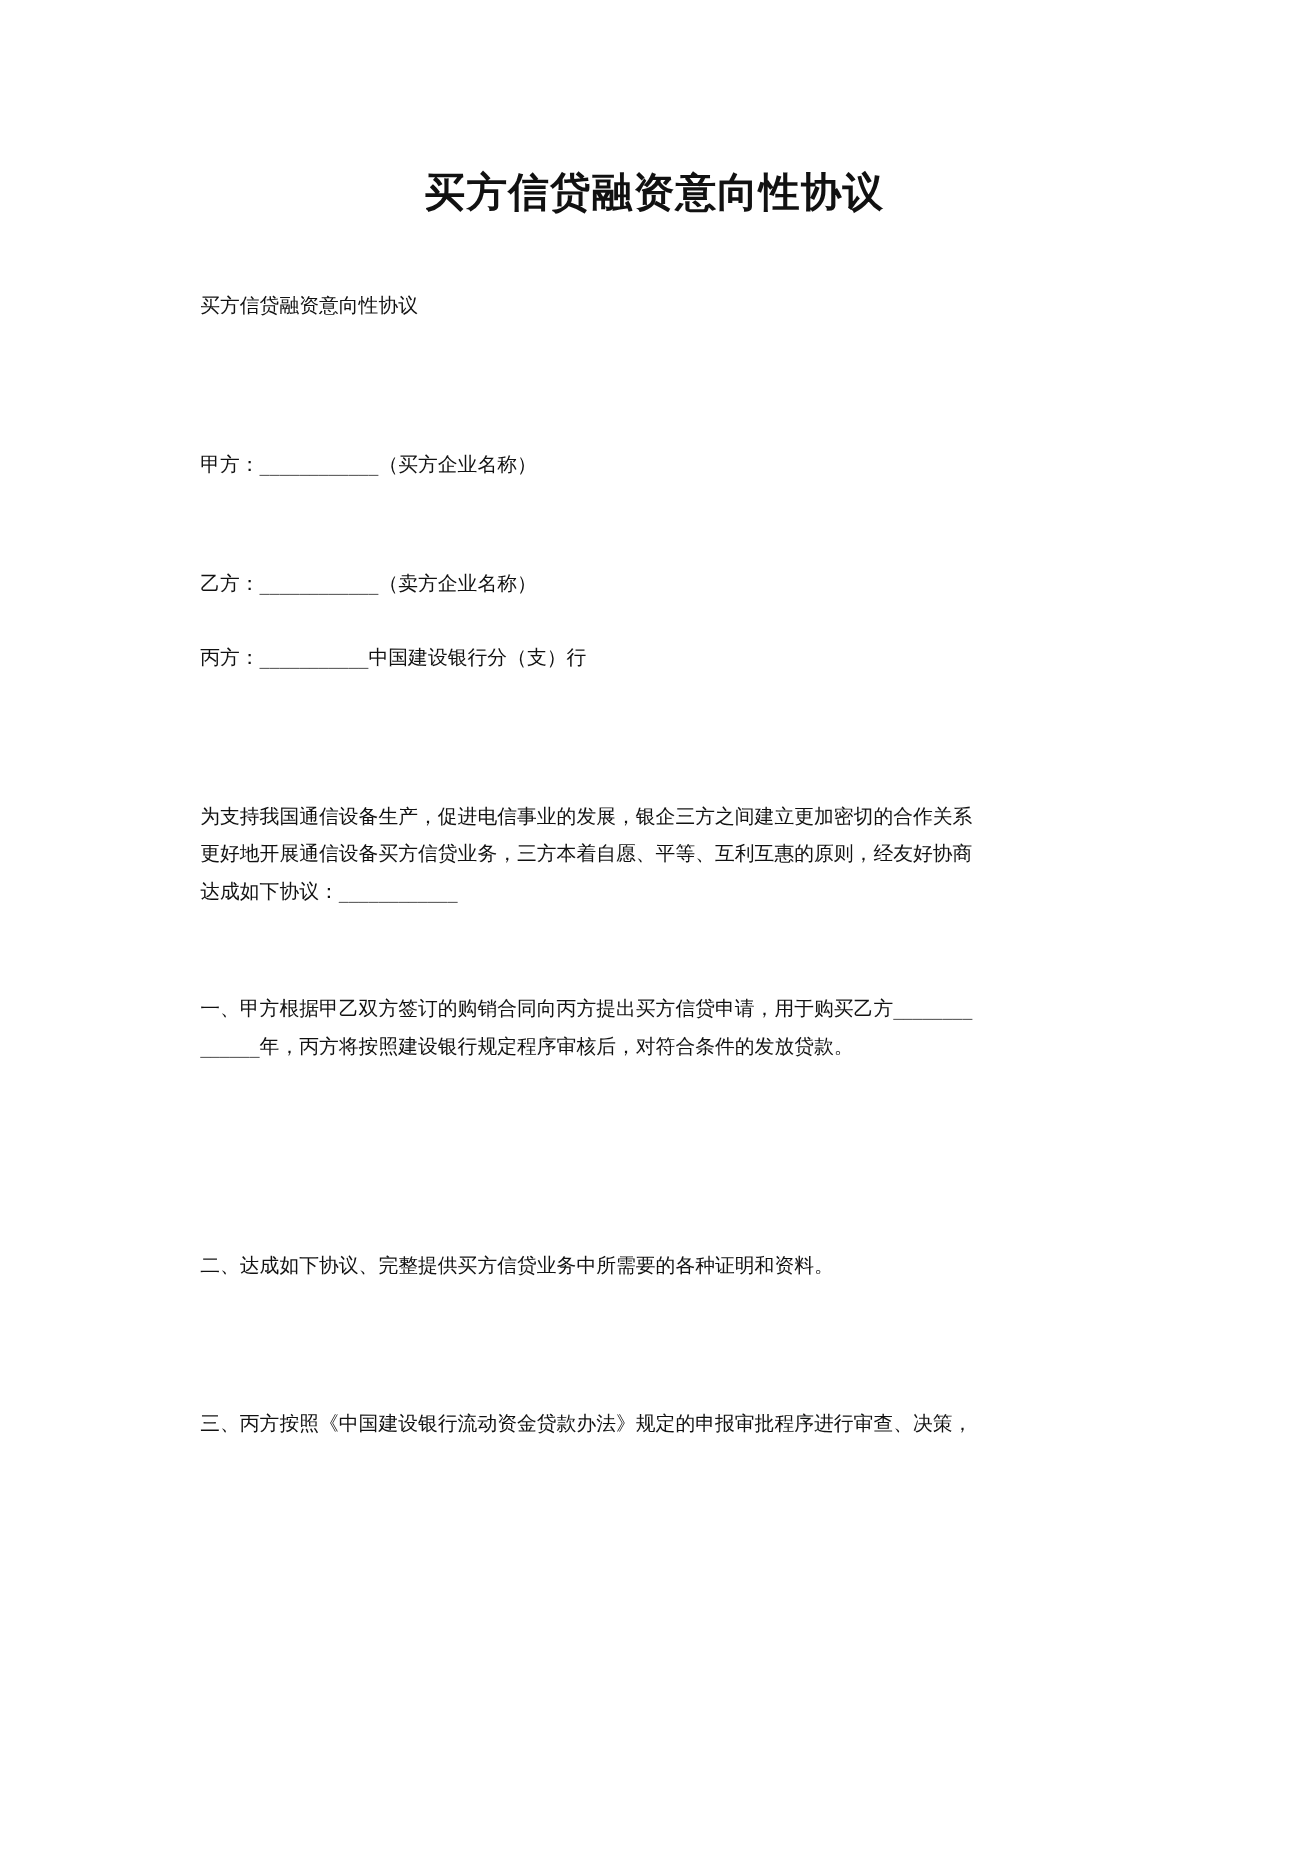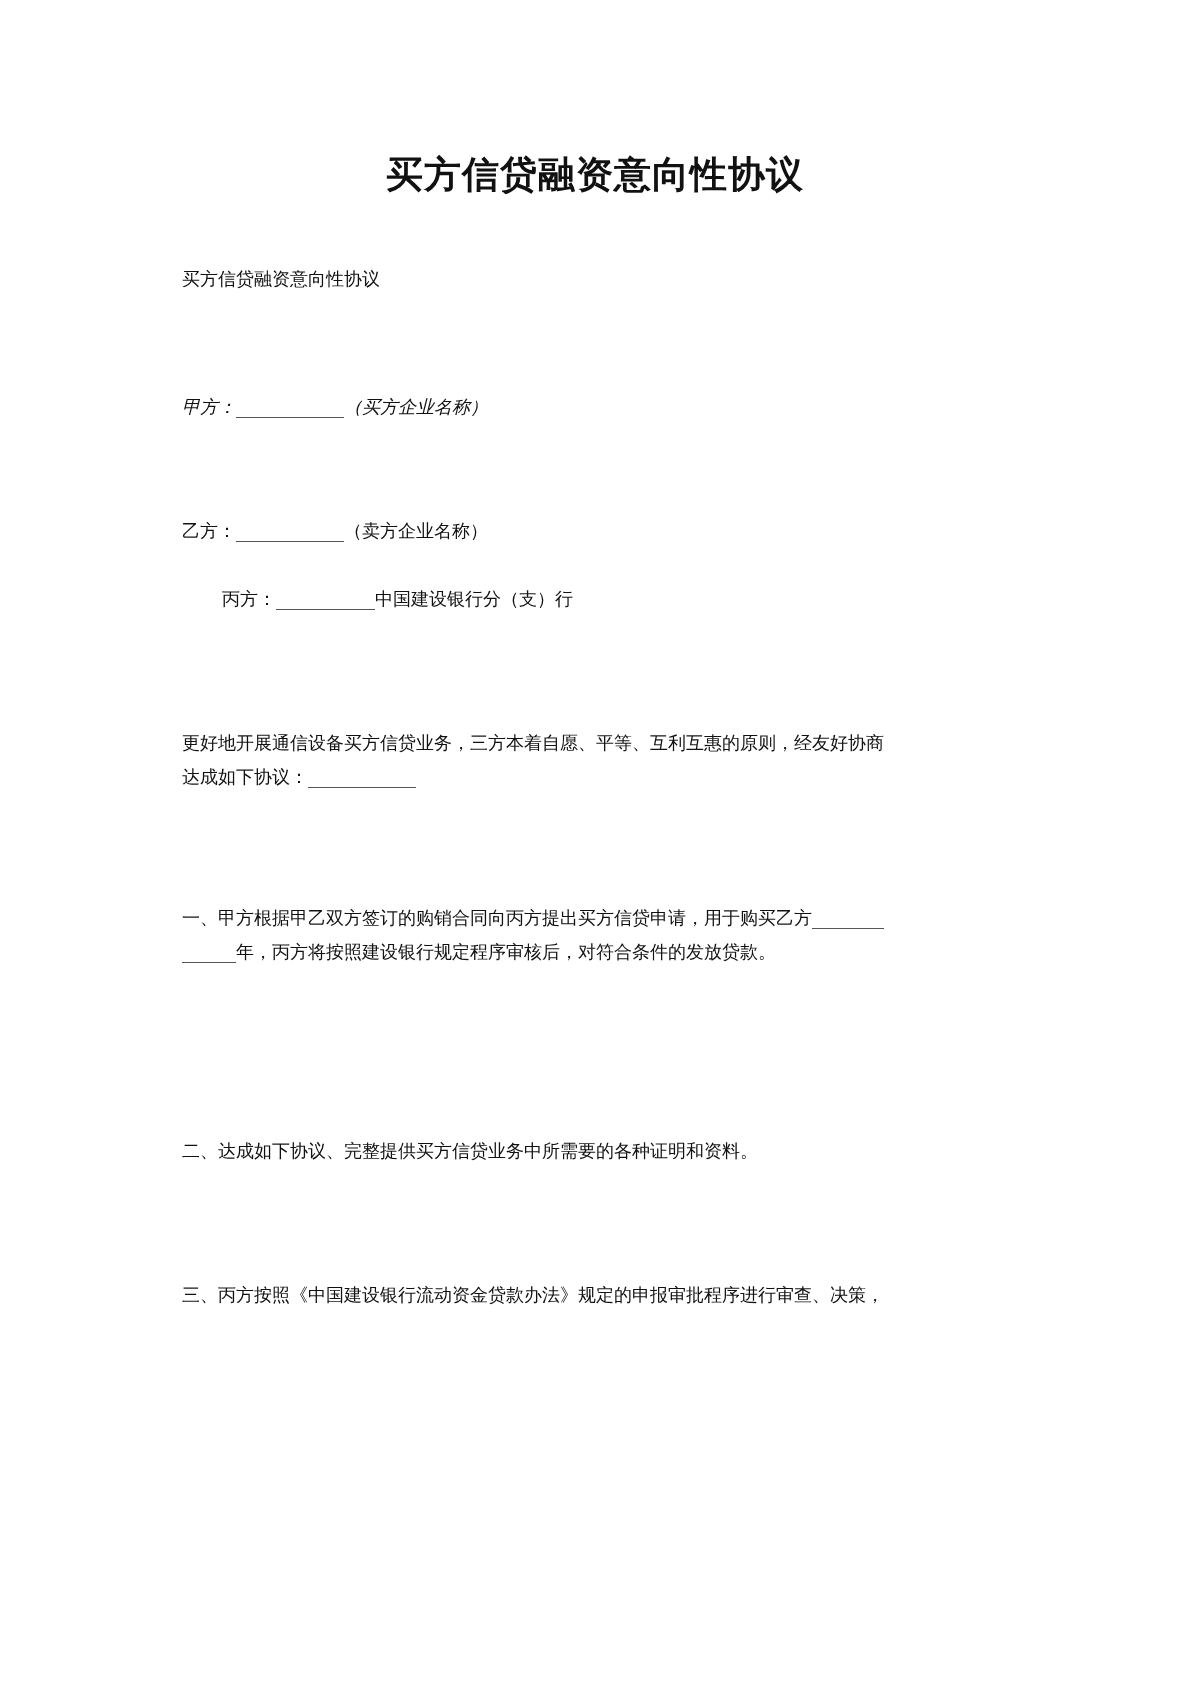--- a/index.html
+++ b/index.html
@@ -10,33 +10,34 @@
            font-size: 37px; letter-spacing: 1px; }
   .p { position: absolute; left: 182px; width: 834px; font-size: 18px; line-height: 34px; }
 </style>
 </head>
 <body>
 
 <div class="title">买方信贷融资意向性协议</div>
 
 <div class="p" style="top:262px;">买方信贷融资意向性协议</div>
 
-<div class="p" style="top:390px;font-style:italic;">
+<div class="p" style="top:406px;">
   <span>甲方：</span><span>____________</span><span>（买方企业名称）</span>
 </div>
 
 <div class="p" style="top:514px;">
   <span>乙方：</span><span>____________</span><span>（卖方企业名称）</span>
 </div>
 
-<div class="p" style="top:582px;margin-left:40px;">
+<div class="p" style="top:582px;">
   <span>丙方：</span><span>___________</span><span>中国建设银行分（支）行</span>
 </div>
 
 <div class="p" style="top:726px;">
+  <div>为支持我国通信设备生产，促进电信事业的发展，银企三方之间建立更加密切的合作关系</div>
   <div>更好地开展通信设备买方信贷业务，三方本着自愿、平等、互利互惠的原则，经友好协商</div>
   <div>达成如下协议：____________</div>
 </div>
 
 <div class="p" style="top:901px;">
   <div>一、甲方根据甲乙双方签订的购销合同向丙方提出买方信贷申请，用于购买乙方________</div>
   <div>______年，丙方将按照建设银行规定程序审核后，对符合条件的发放贷款。</div>
 </div>
 
 <div class="p" style="top:1134px;">

